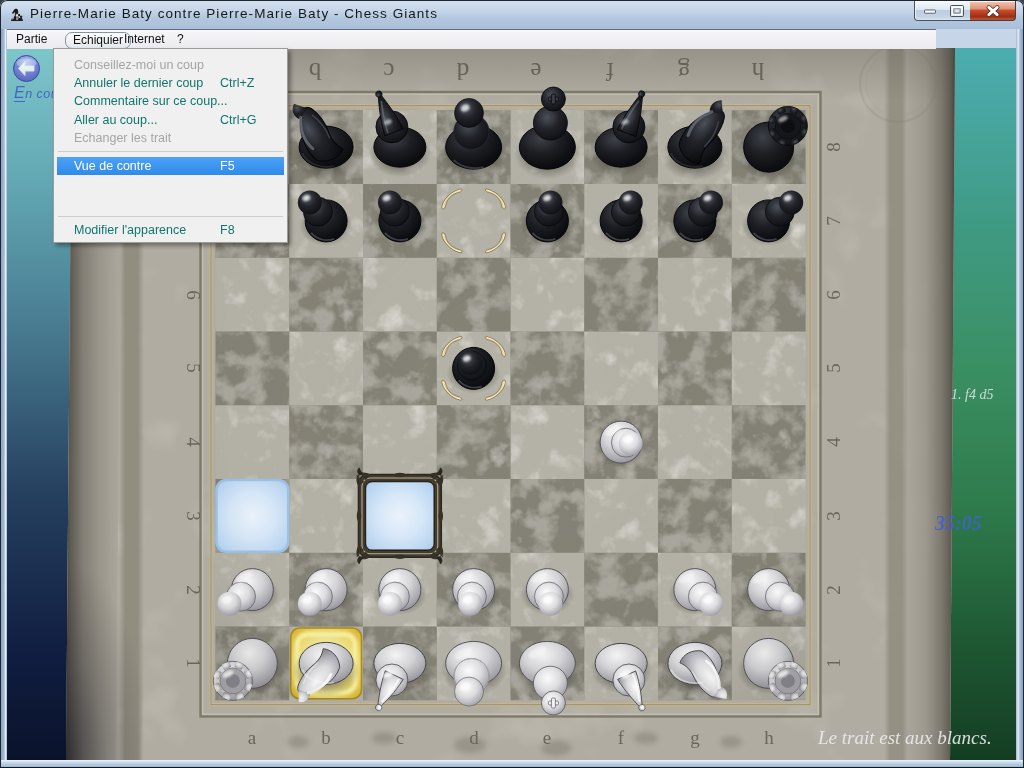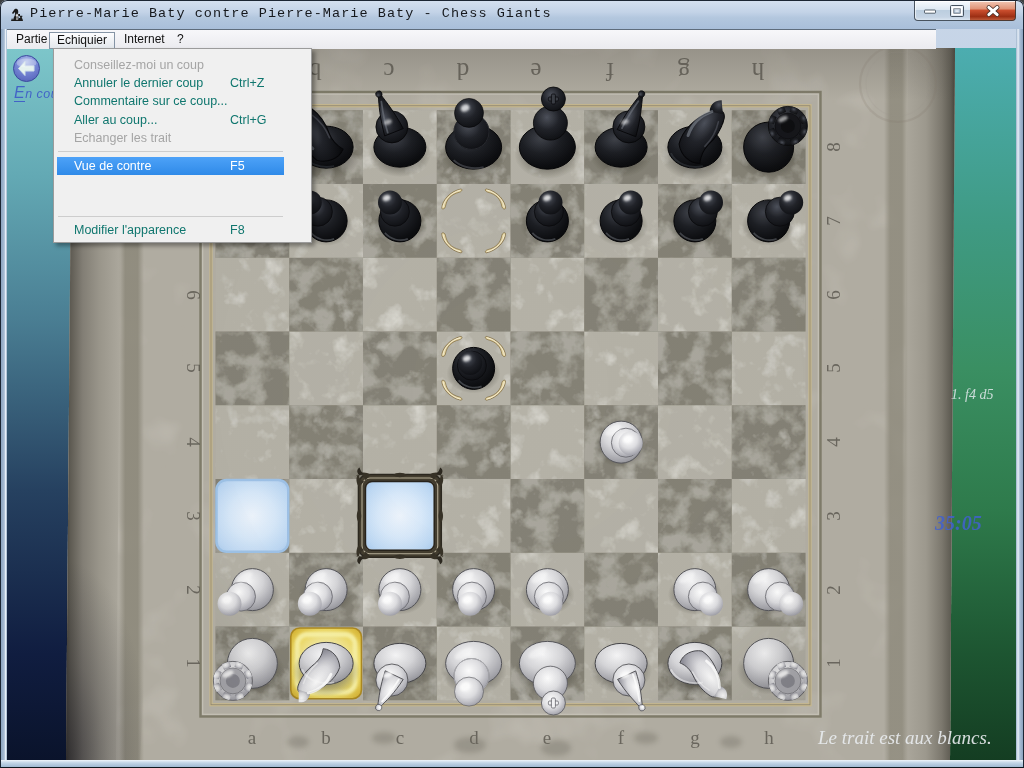--- a/index.html
+++ b/index.html
@@ -1,45 +1,45 @@
 <!DOCTYPE html>
 <html><head><meta charset="utf-8"><style>
 html,body{margin:0;padding:0;width:1024px;height:768px;overflow:hidden;background:#3c3f41;
 font-family:"Liberation Sans", sans-serif;}
 #win{position:absolute;left:0;top:0;width:1024px;height:768px;border-radius:7px 7px 0 0;overflow:hidden;
 background:linear-gradient(#c8d6e8,#a9c0da);}
 #winoutline{position:absolute;left:0;top:0;width:1022px;height:766px;border:1px solid #1c2633;border-bottom:1px solid #10161e;
 border-radius:7px 7px 0 0;z-index:50;pointer-events:none;}
 #titlebar{position:absolute;left:1px;top:1px;width:1022px;height:28px;
 background:linear-gradient(#d4e0ef 0%,#c3d3e7 40%,#b3c7de 60%,#a9bfda 100%);border-radius:6px 6px 0 0;}
-#title{position:absolute;left:30px;top:6px;font-size:13.5px;color:#15181c;letter-spacing:1.05px;font-family:Liberation Mono, monospace;}
+#title{position:absolute;left:30px;top:6px;font-size:13.5px;color:#15181c;letter-spacing:1.05px;}
 #icon{position:absolute;left:9px;top:7px;width:16px;height:16px;}
 
 .cap{position:absolute;top:1px;height:19px;z-index:60;}
 #capmin{left:914px;width:29px;background:linear-gradient(#f7fafd 0%,#dde8f2 45%,#bccedf 50%,#c5d4e4 85%,#dae5f0 100%);
 border:1px solid #48535f;border-top:none;border-radius:0 0 0 4px;box-shadow:inset 0 1px 0 #fff,inset 1px 0 0 rgba(255,255,255,.6);}
 #capmax{left:943px;width:27px;background:linear-gradient(#f7fafd 0%,#dde8f2 45%,#bccedf 50%,#c5d4e4 85%,#dae5f0 100%);
 border:1px solid #48535f;border-top:none;border-left:none;box-shadow:inset 0 1px 0 #fff;}
 #capcls{left:970px;width:45px;background:linear-gradient(#f2c7b4 0%,#e09579 40%,#c94d2d 50%,#9c2f14 82%,#bc5a3a 100%);
 border:1px solid #4d3a33;border-top:none;border-left:none;border-radius:0 0 4px 0;box-shadow:inset 0 1px 0 rgba(255,255,255,.8);}
 .cap svg{position:absolute;left:50%;top:50%;transform:translate(-50%,-50%);}
 #menubar{position:absolute;left:1px;top:29px;width:935px;height:19px;
 background:linear-gradient(#f7f7fa,#ebebef);border-top:1px solid #5f6d7c;z-index:40;}
 .mi{position:absolute;top:2px;height:15px;line-height:15px;font-size:12px;color:#111;padding:0 7px;}
-#miEch{left:48px;border:1px solid #8594a5;border-radius:0;background:linear-gradient(#fdfdfe,#e3e7ec);}
+#miEch{left:64px;border:1px solid #8594a5;border-radius:7px;background:linear-gradient(#fdfdfe,#e3e7ec);}
 
 #bl{position:absolute;left:1px;top:29px;width:6px;height:732px;background:linear-gradient(90deg,#8ba3bf,#a9bdd4 55%,#e7eff8 75%,#9db3cb);z-index:45;}
 #br{position:absolute;right:1px;top:29px;width:7px;height:732px;background:linear-gradient(90deg,#9db3cb,#e7eff8 30%,#a9bdd4 55%,#8ba3bf);z-index:45;}
 #bb{position:absolute;left:1px;bottom:1px;width:1022px;height:7px;background:linear-gradient(#eef4fa,#c3d5e7 40%,#9fb9d2);z-index:46;}
 
-#menu{position:absolute;left:53px;top:48px;width:259px;height:195px;background:#f0f0f0;
+#menu{position:absolute;left:53px;top:48px;width:235px;height:195px;background:#f0f0f0;
 border:1px solid #9b9b9b;box-shadow:3px 3px 4px rgba(0,0,0,0.35);z-index:70;box-sizing:border-box;}
 .mrow{position:absolute;left:3px;width:227px;height:18px;font-size:12.5px;line-height:18px;color:#0f766e;}
 .mrow .lt{position:absolute;left:17px;top:0;}
-.mrow .rt{position:absolute;left:173px;top:0;}
+.mrow .rt{position:absolute;left:163px;top:0;}
 .dis{color:#a5a5a5;}
 .sel{background:linear-gradient(#4da2f8,#2f8ae8);color:#fff;border-radius:0px;}
 .msep{position:absolute;left:4px;width:225px;height:1px;background:#cdcdcd;}
 
 #back{position:absolute;left:13px;top:55px;width:27px;height:27px;z-index:20;}
 #encou{position:absolute;left:14px;top:84px;opacity:0.88;z-index:20;font-family:Liberation Sans, sans-serif;
 font-style:italic;font-size:12.5px;color:#3c58c8;letter-spacing:0.5px;}
 #encou .bigE{font-size:16px;border-bottom:1.3px solid #3c58c8;}
 </style></head><body>
 <div id="win">

